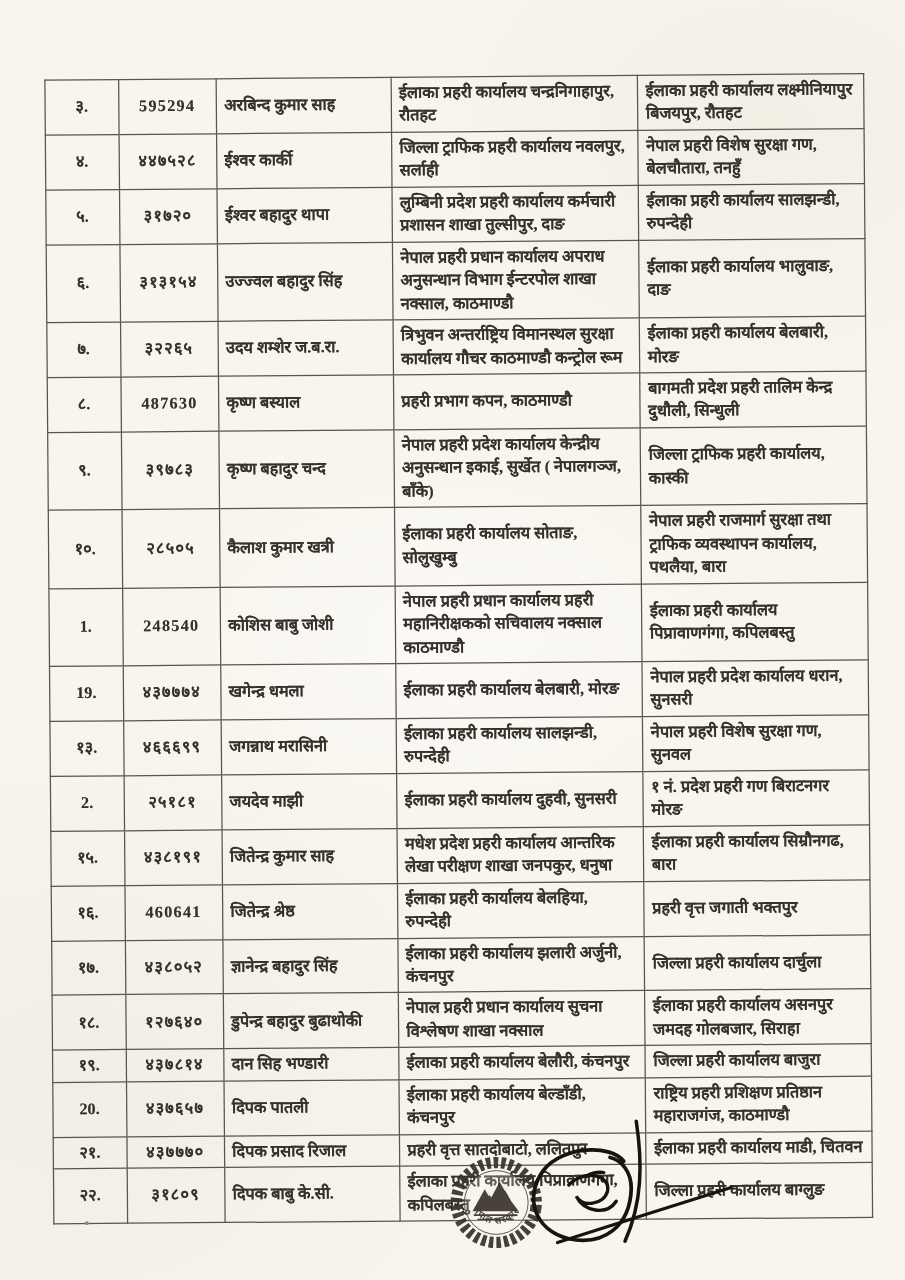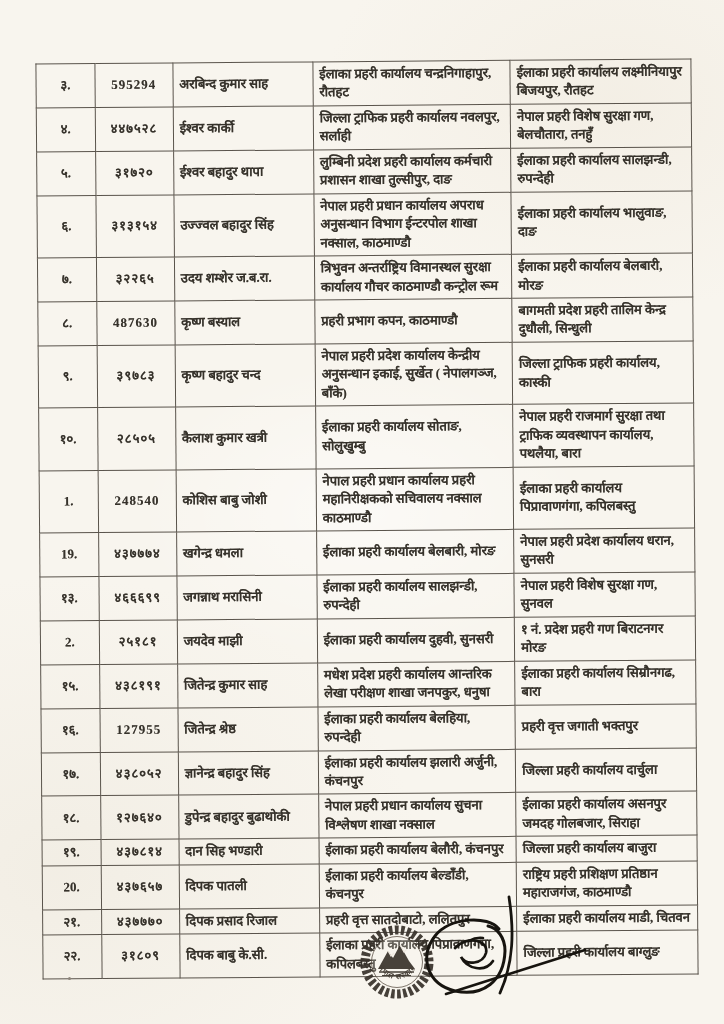--- a/index.html
+++ b/index.html
@@ -130,21 +130,21 @@
           </tr>
           <tr>
             <td class="c-sn">१५.</td>
             <td class="c-num">४३८१९१</td>
             <td class="c-name">जितेन्द्र कुमार साह</td>
             <td class="c-offa">मधेश प्रदेश प्रहरी कार्यालय आन्तरिक लेखा परीक्षण शाखा  जनपकुर, धनुषा</td>
             <td class="c-offb">ईलाका प्रहरी कार्यालय सिम्रौनगढ, बारा</td>
           </tr>
           <tr>
             <td class="c-sn">१६.</td>
-            <td class="c-num">127955</td>
+            <td class="c-num">460641</td>
             <td class="c-name">जितेन्द्र श्रेष्ठ</td>
             <td class="c-offa">ईलाका प्रहरी कार्यालय बेलहिया, रुपन्देही</td>
             <td class="c-offb">प्रहरी वृत्त जगाती भक्तपुर</td>
           </tr>
           <tr>
             <td class="c-sn">१७.</td>
             <td class="c-num">४३८०५२</td>
             <td class="c-name">ज्ञानेन्द्र बहादुर सिंह</td>
             <td class="c-offa">ईलाका प्रहरी कार्यालय झलारी अर्जुनी, कंचनपुर</td>
             <td class="c-offb">जिल्ला प्रहरी कार्यालय दार्चुला</td>

